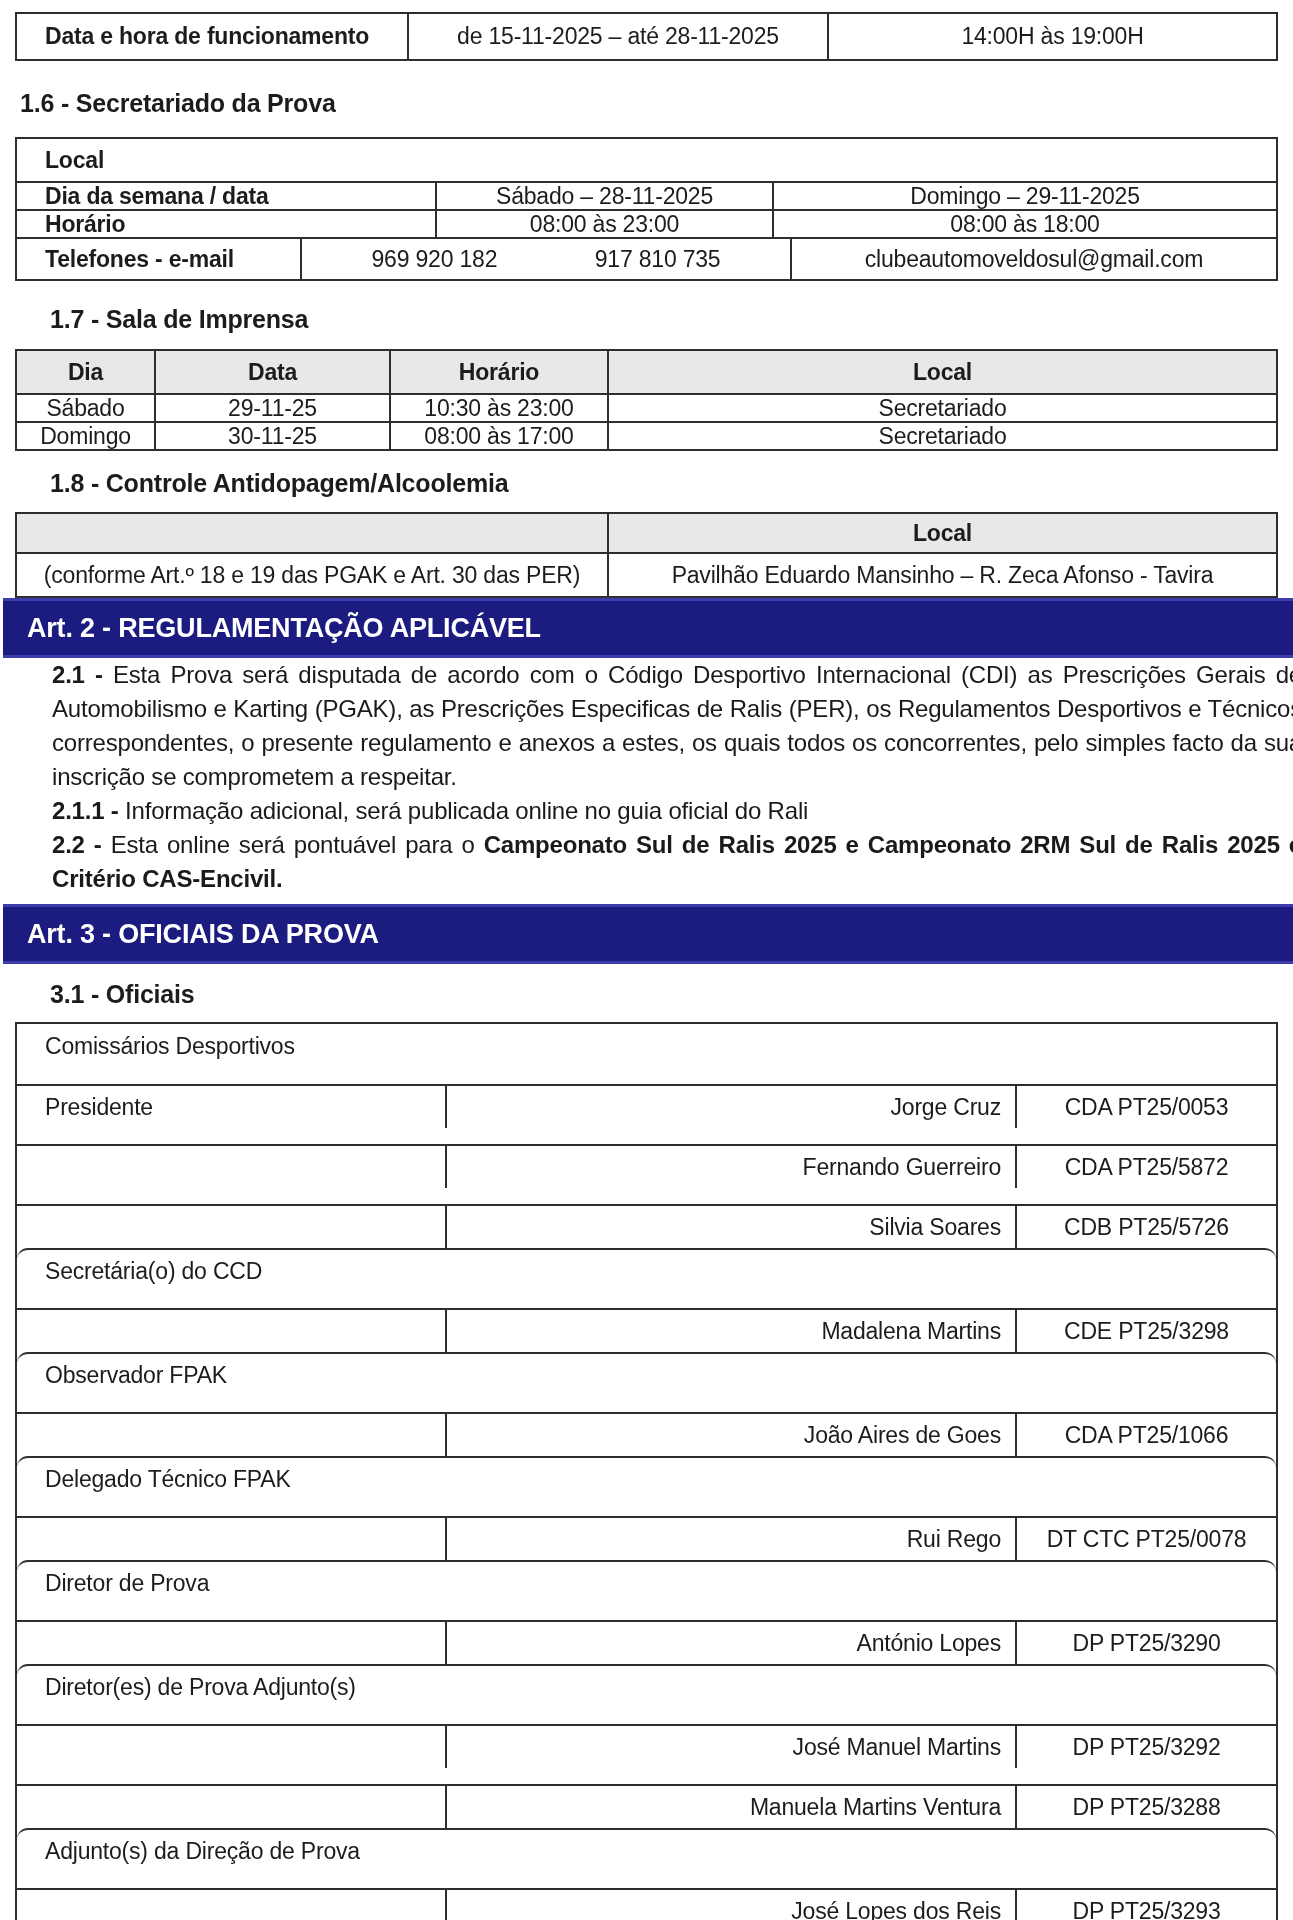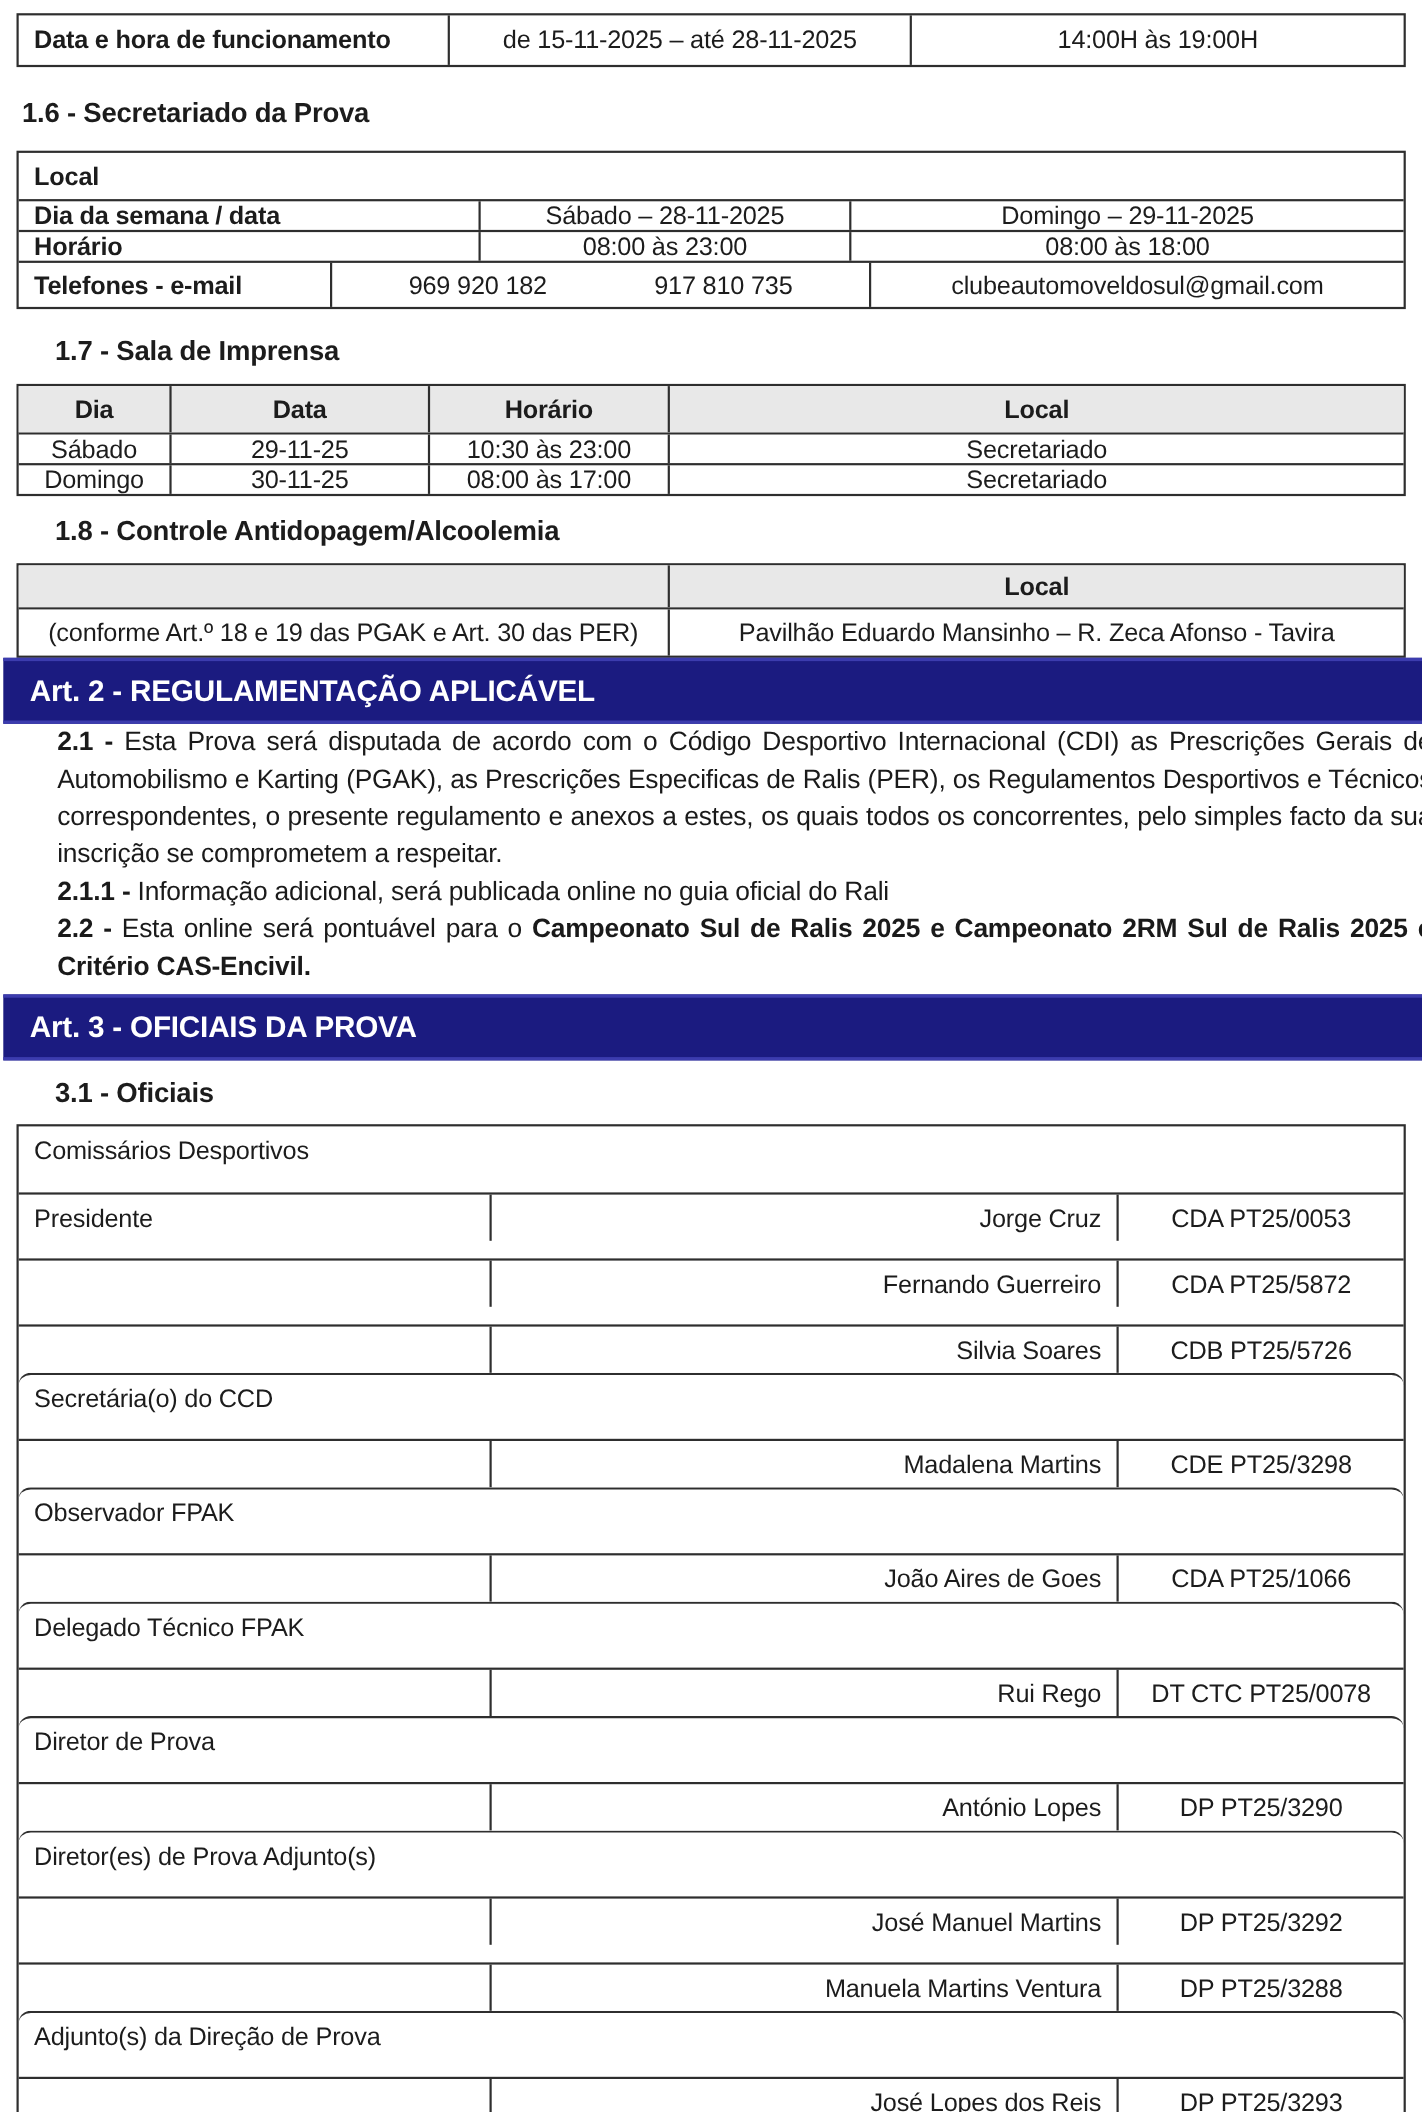--- a/index.html
+++ b/index.html
@@ -35,21 +35,21 @@
     box-sizing:border-box;
     display:flex;
     align-items:center;
     justify-content:center;
     padding:0 10px;
     font-size:23px;
     overflow:hidden;
     white-space:nowrap;
   }
   .cell + .cell{border-left:2px solid var(--bd);}
-  .cell.left{justify-content:flex-start;padding-left:14px;}
+  .cell.left{justify-content:flex-start;padding-left:28px;}
   .cell.right{justify-content:flex-end;padding-right:14px;}
   .cell.spread{justify-content:space-evenly;gap:38px;}
   .bold{font-weight:bold;}
   .grayhdr{background:var(--hdr);}
   
   .r38{height:38px;} .r40{height:28px;} .r42{height:42px;} .r44{height:44px;} .r45{height:45px;}
   
   .cols-top{grid-template-columns:390px 420px 1fr;}
   .cols-16{grid-template-columns:418px 337px 1fr;}
   .cols-16-local{grid-template-columns:418px 1fr;}

